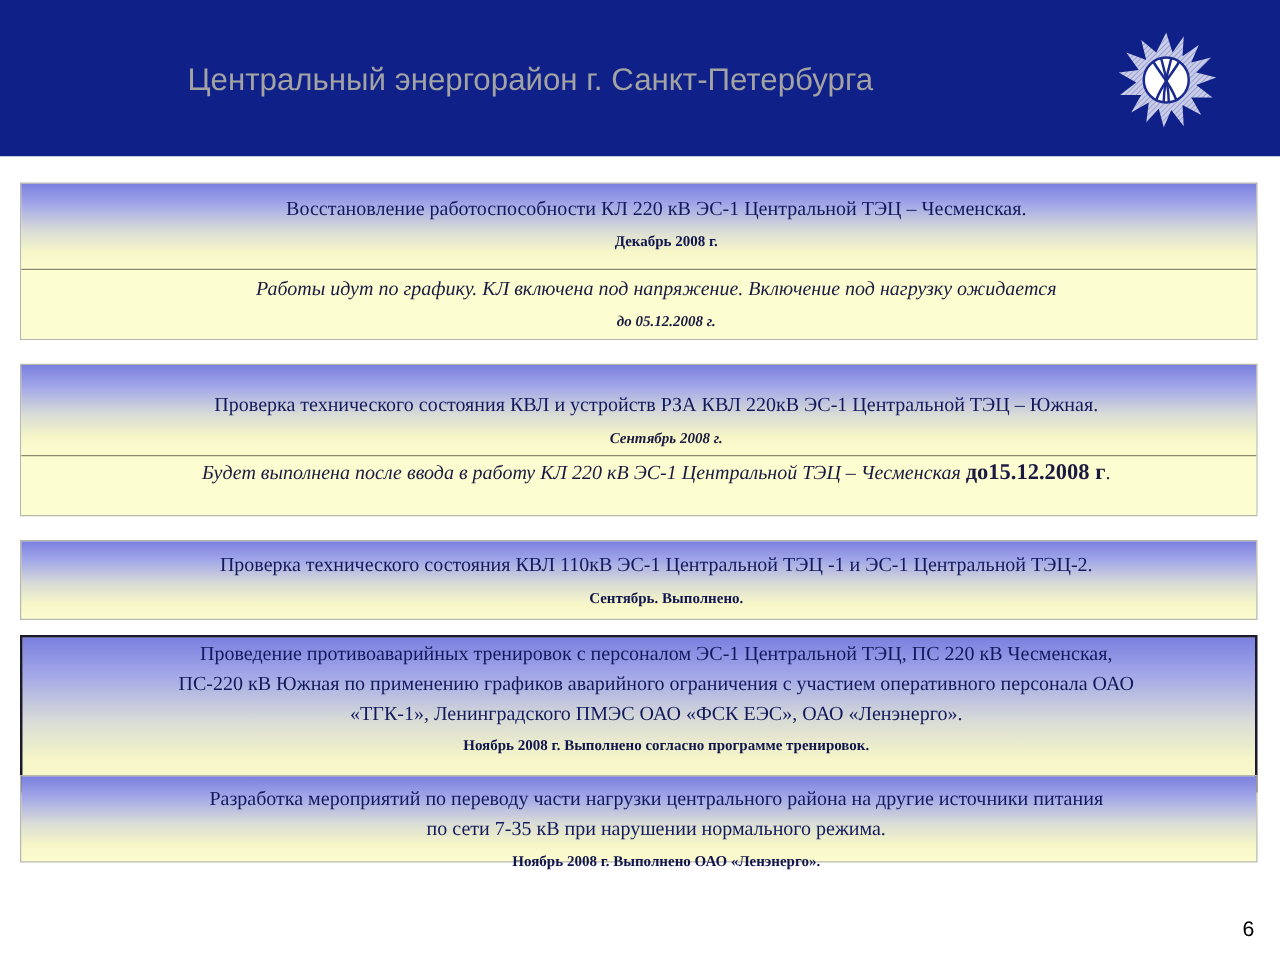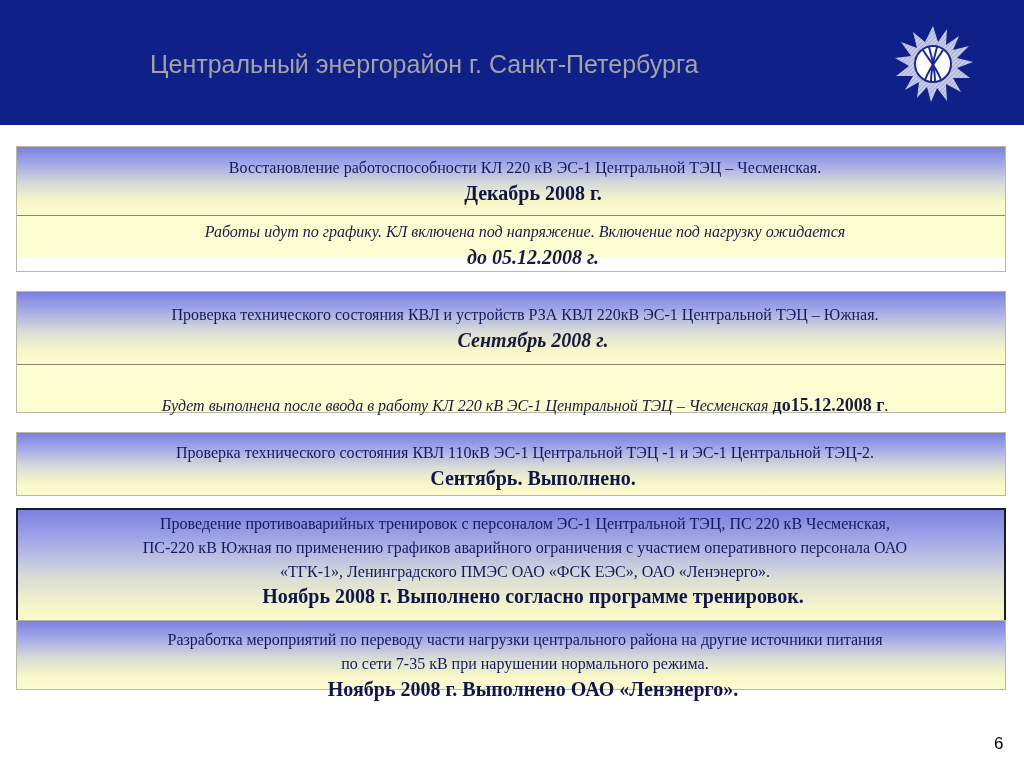--- a/index.html
+++ b/index.html
@@ -4,21 +4,21 @@
 <style>
   html, body { margin:0; padding:0; }
   body { width:1024px; height:768px; background:#ffffff; position:relative; overflow:hidden; font-family:"Liberation Serif", serif; }
   .header { position:absolute; left:0; top:0; width:1024px; height:125px; background:#0f2089; }
   .header-title { position:absolute; left:150px; top:50px; font-family:"Liberation Sans", sans-serif; font-size:25px; color:#a3a3a3; letter-spacing:0px; white-space:nowrap; }
   .logo { position:absolute; left:890px; top:24px; width:86px; height:80px; }
   .box { position:absolute; left:16px; width:990px; box-sizing:border-box; border:1px solid #b8b8a8; text-align:center; color:#131a5c; }
   .grad { background:linear-gradient(to bottom, #7b80e0 0%, #a3a8e8 25%, #d9dcd6 55%, #f6f6c8 80%, #fcfcd0 100%); }
   .pale { background:#fdfdd2; border-top:1px solid #8a8a6a; }
   .line { font-size:16px; line-height:24px; white-space:nowrap;margin-left:28px; }
-  .bold { font-weight:bold; font-size:20px; line-height:26px; color:#10154d;margin-left:44px; }
+  .bold { font-weight:bold; font-size:12px; line-height:26px; color:#10154d;margin-left:44px; }
   .ital { font-style:italic; color:#1a1a40; }
   .box4 { border:2px solid #1a1a2a; }
   .pagenum { position:absolute; left:994px; top:734px; font-family:"Liberation Sans", sans-serif; font-size:17px; color:#000; }
   .b-big { font-style:normal; font-weight:bold; font-size:18px; }
 </style>
 </head>
 <body>
 
 <div class="header">
   <div class="header-title">Центральный энергорайон г. Санкт-Петербурга</div>
@@ -44,32 +44,32 @@
       </g>
     </svg>
   </div>
 </div>
 
 <div class="box" style="top:146px; height:126px;">
   <div class="grad" style="height:68px; padding-top:9px; box-sizing:border-box;">
     <div class="line">Восстановление работоспособности КЛ 220 кВ ЭС-1 Центральной ТЭЦ – Чесменская.</div>
     <div class="bold">Декабрь 2008 г.</div>
   </div>
-  <div class="pale" style="height:42px; padding-top:4px; box-sizing:border-box;">
+  <div class="pale" style="height:56px; padding-top:4px; box-sizing:border-box;">
     <div class="line ital">Работы идут по графику. КЛ включена под напряжение. Включение под нагрузку ожидается</div>
     <div class="bold ital">до 05.12.2008 г.</div>
   </div>
 </div>
 
 <div class="box" style="top:291px; height:122px;">
-  <div class="grad" style="height:72px; padding-top:11px; box-sizing:border-box;">
+  <div class="grad" style="height:72px; padding-top:21px; box-sizing:border-box;">
     <div class="line">Проверка технического состояния КВЛ и устройств РЗА КВЛ 220кВ ЭС-1 Центральной ТЭЦ – Южная.</div>
     <div class="bold ital">Сентябрь 2008 г.</div>
   </div>
-  <div class="pale" style="height:48px; padding-top:28px; box-sizing:border-box;">
+  <div class="pale" style="height:48px; padding-top:0; box-sizing:border-box;">
     <div class="line ital">
       <span>Будет выполнена после ввода в работу КЛ 220 кВ ЭС-1 Центральной ТЭЦ – Чесменская</span>
       <span class="b-big">до</span><span class="b-big">15.12.2008 г</span><span style="font-style:normal;">.</span>
     </div>
   </div>
 </div>
 
 <div class="box grad" style="top:432px; height:64px; padding-top:8px;">
   <div class="line">Проверка технического состояния КВЛ 110кВ ЭС-1 Центральной ТЭЦ -1 и ЭС-1 Центральной ТЭЦ-2.</div>
   <div class="bold">Сентябрь. Выполнено.</div>

